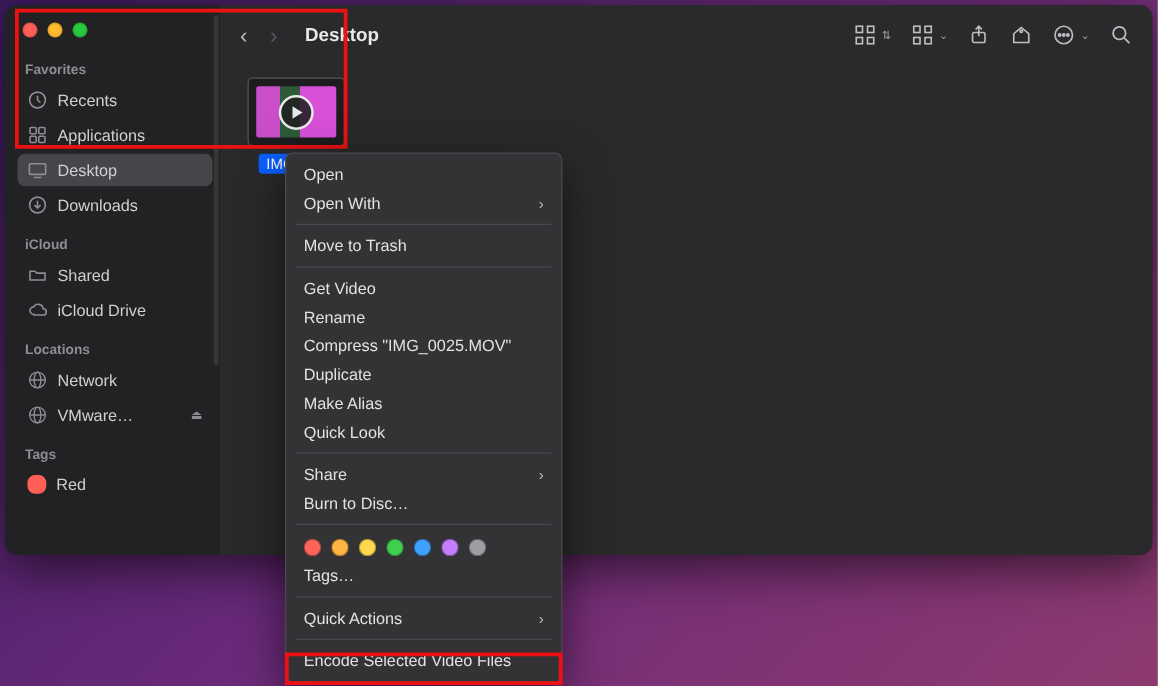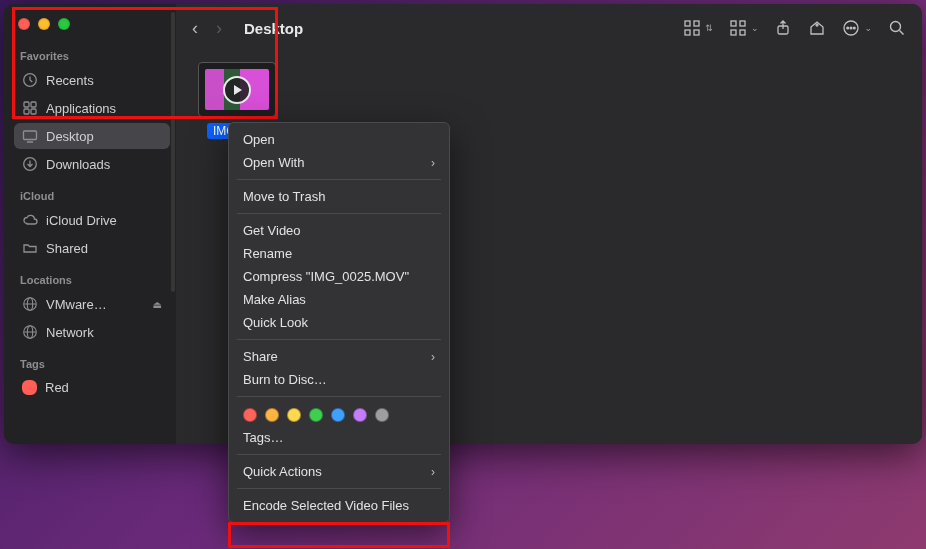--- a/index.html
+++ b/index.html
@@ -149,55 +149,55 @@
             <path d="M8 4.5v5M5.5 8L8 10.5 10.5 8"></path>
           </svg>
         </span>
       <span>Downloads</span>
     </div>
 
     <div class="section-label" style="margin-top:12px">iCloud</div>
     <div class="side-item">
       <span class="side-icon">
           <svg viewBox="0 0 16 16" fill="none" stroke="currentColor" stroke-width="1.3">
+            <path d="M2 5h4l1.5 1.5H14V12H2z"></path>
+          </svg>
+        </span>
+      <span>Shared</span>
+    </div>
+    <div class="side-item">
+      <span class="side-icon">
+          <svg viewBox="0 0 16 16" fill="none" stroke="currentColor" stroke-width="1.3">
             <path d="M5 11.5a3 3 0 010-6 4 4 0 017.5 1.5 2.5 2.5 0 010 5H5z"></path>
           </svg>
         </span>
       <span>iCloud Drive</span>
-    </div>
-    <div class="side-item">
-      <span class="side-icon">
-          <svg viewBox="0 0 16 16" fill="none" stroke="currentColor" stroke-width="1.3">
-            <path d="M2 5h4l1.5 1.5H14V12H2z"></path>
-          </svg>
-        </span>
-      <span>Shared</span>
     </div>
 
     <div class="section-label" style="margin-top:12px">Locations</div>
     <div class="side-item">
       <span class="side-icon">
           <svg viewBox="0 0 16 16" fill="none" stroke="currentColor" stroke-width="1.1">
             <circle cx="8" cy="8" r="6.3"></circle>
             <ellipse cx="8" cy="8" rx="2.7" ry="6.3"></ellipse>
             <path d="M2 8h12"></path>
           </svg>
         </span>
-      <span>VMware…</span>
-      <span class="eject">⏏</span>
+      <span>Network</span>
     </div>
     <div class="side-item">
       <span class="side-icon">
           <svg viewBox="0 0 16 16" fill="none" stroke="currentColor" stroke-width="1.1">
             <circle cx="8" cy="8" r="6.3"></circle>
             <ellipse cx="8" cy="8" rx="2.7" ry="6.3"></ellipse>
             <path d="M2 8h12"></path>
           </svg>
         </span>
-      <span>Network</span>
+      <span>VMware…</span>
+      <span class="eject">⏏</span>
     </div>
 
     <div class="section-label" style="margin-top:12px">Tags</div>
     <div class="side-item">
       <span class="tag-dot"></span>
       <span>Red</span>
     </div>
     <div class="scroll-ind"></div>
   </div>
 
@@ -282,20 +282,23 @@
     </div>
   <div class="cm-sep"></div>
   <div class="cm-item">
       <span>Get Video</span>
     </div>
   <div class="cm-item">
       <span>Rename</span>
     </div>
   <div class="cm-item">
       <span>Compress "IMG_0025.MOV"</span>
+    </div>
+  <div class="cm-item">
+      <span>Duplicate</span>
     </div>
   <div class="cm-item">
       <span>Make Alias</span>
     </div>
   <div class="cm-item">
       <span>Quick Look</span>
     </div>
   <div class="cm-sep"></div>
   <div class="cm-item">
       <span>Share</span>

